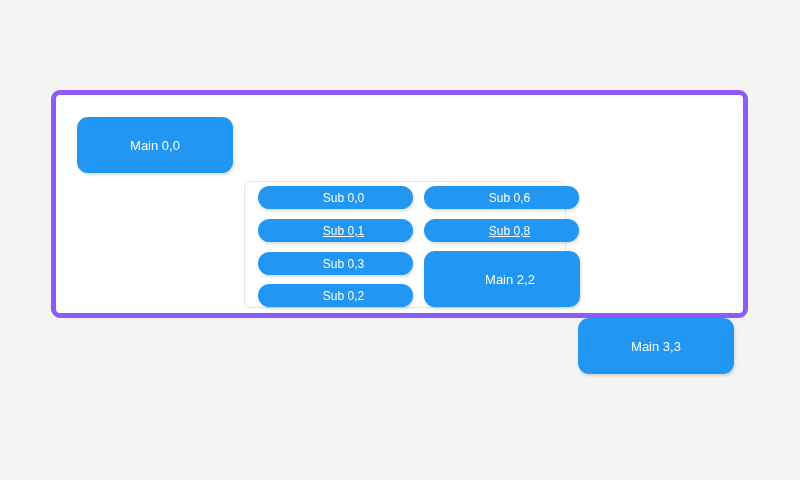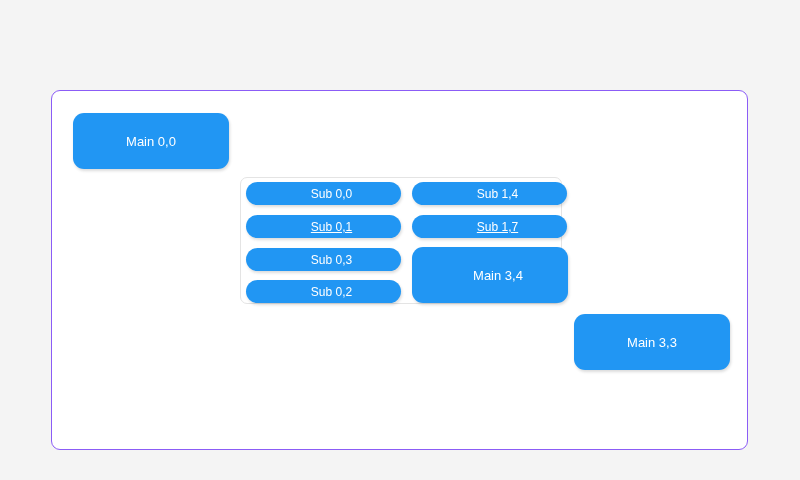--- a/index.html
+++ b/index.html
@@ -15,23 +15,23 @@
     overflow: hidden;
     position: relative;
   }
 
   
   #main-card {
     position: absolute;
     left: 51px;
     top: 90px;
     width: 697px;
-    height: 360px;
+    height: 228px;
     background: #ffffff;
-    border: 1px solid #8b5cf6;
+    border: 5px solid #8b5cf6;
     border-radius: 9px;
     box-sizing: border-box;
   }
 
   
   .node {
     position: absolute;
     background: #2196f3;
     color: #ffffff;
     display: flex;
@@ -79,21 +79,21 @@
 
   
   .sub-col {
     position: absolute;
     top: 4px;
   }
   #sub-col-0 { left: 1px;   }   
   #sub-col-1 { left: 167px; }   
 
   
-  .sub-col .node { left: 4px; padding-left: 16px; }
+  .sub-col .node { left: 12px; padding-left: 16px; }
   .row-0 { top: 0px;  }
   .row-1 { top: 33px; text-decoration: underline; }
   .row-2 { top: 66px; }
   .row-3 { top: 98px; }
 
   
   #node-main-22 { top: 65px; }
 </style>
 </head>
 <body>
@@ -105,22 +105,22 @@
   <div id="sub-container">
 
     <div class="sub-col" id="sub-col-0">
       <div class="node sub row-0">Sub 0,0</div>
       <div class="node sub row-1">Sub 0,1</div>
       <div class="node sub row-2">Sub 0,3</div>
       <div class="node sub row-3">Sub 0,2</div>
     </div>
 
     <div class="sub-col" id="sub-col-1">
-      <div class="node sub row-0">Sub 1,4</div>
-      <div class="node sub row-1">Sub 1,7</div>
-      <div class="node main" id="node-main-22">Main 3,4</div>
+      <div class="node sub row-0">Sub 0,6</div>
+      <div class="node sub row-1">Sub 0,8</div>
+      <div class="node main" id="node-main-22">Main 2,2</div>
     </div>
 
   </div>
 
   <div class="node main" id="node-main-33">Main 3,3</div>
 
 </div>
 
 </body></html>

